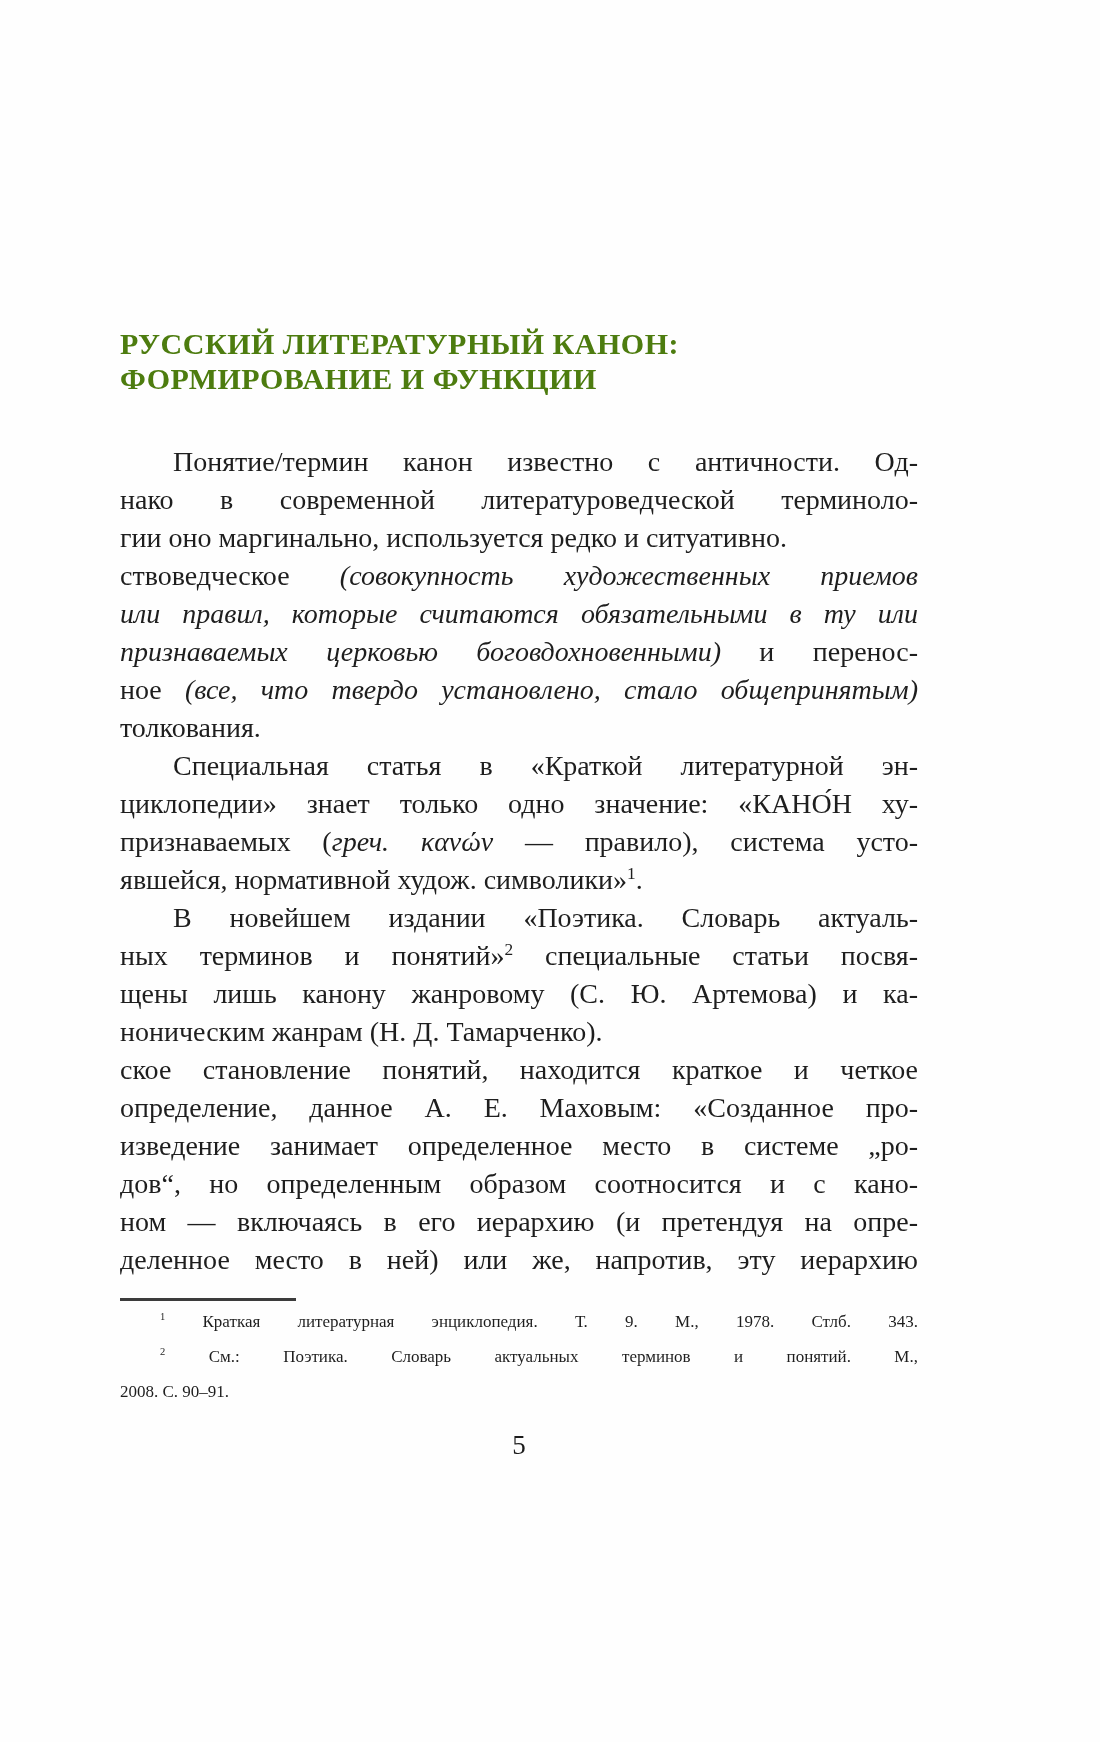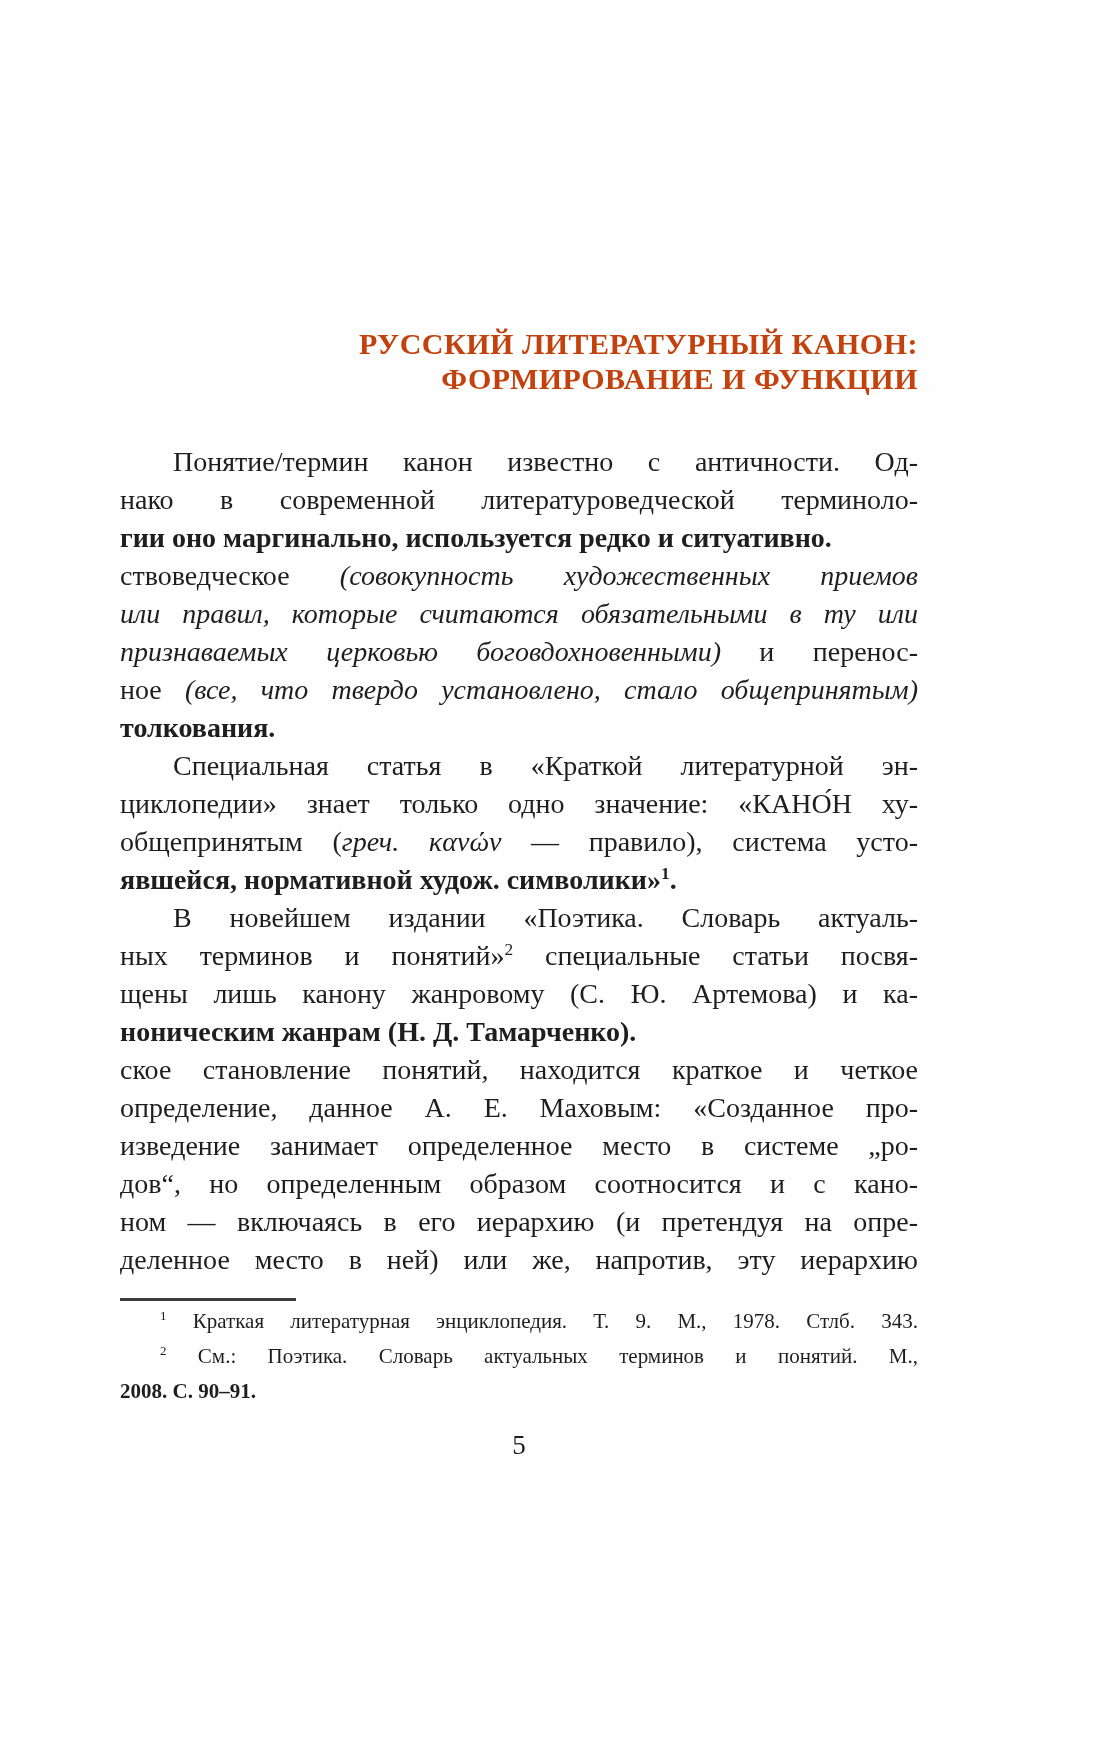--- a/index.html
+++ b/index.html
@@ -17,58 +17,57 @@
     color: #1e1e1e;
   }
   .content {
     position: absolute;
     left: 120px;
     top: 0;
     width: 798px;
   }
   .title {
     margin: 326px 0 0 0;
-    text-align: right;
+    text-align: left;
     font-size: 30px;
     line-height: 35px;
     font-weight: 700;
     letter-spacing: 0.5px;
-    color: #c2410c;
+    color: #4d7c0f;
   }
   .title-line { display: block; }
   .body-text {
     margin-top: 47px;
     font-size: 28px;
     line-height: 38px;
   }
   .line {
     text-align: justify;
     text-align-last: justify;
     white-space: normal;
   }
   .line.last {
     text-align-last: left;
-    font-weight: bold;
   }
   .body-text .line.indent { text-indent: 53px; }
   .it { font-style: italic; margin-top: 48px; }
   sup {
     font-size: 62%;
     line-height: 0;
     vertical-align: super;
   }
   .footnote-rule {
     margin-top: 19px;
     width: 176px;
     border-top: 3px solid #3c3c3c;
     height: 0;
   }
   .footnotes {
     margin-top: 3px;
-    font-size: 21px;
+    font-size: 17px;
     line-height: 35px;
   }
   .footnotes .line.indent { text-indent: 40px; }
   .page-number {
     margin-top: 21px;
     text-align: center;
     font-size: 27px;
     color: #1b1b1b;
   }
 </style>
@@ -87,21 +86,21 @@
         <div class="line indent"><span>Понятие/термин канон известно с античности. Од-</span></div>
         <div class="line"><span>нако в современной литературоведческой терминоло-</span></div>
         <div class="line last"><span>гии оно маргинально, используется редко и ситуативно.</span></div>
         <div class="line"><span>ствоведческое </span><span class="it">(совокупность художественных приемов</span></div>
         <div class="line"><span class="it">или правил, которые считаются обязательными в ту или</span></div>
         <div class="line"><span class="it">признаваемых церковью боговдохновенными)</span><span> и перенос-</span></div>
         <div class="line"><span>ное </span><span class="it">(все, что твердо установлено, стало общепринятым)</span></div>
         <div class="line last"><span>толкования.</span></div>
         <div class="line indent"><span>Специальная статья в «Краткой литературной эн-</span></div>
         <div class="line"><span>циклопедии» знает только одно значение: «КАНО́Н ху-</span></div>
-        <div class="line"><span>общепринятым (</span><span class="it">греч. κανών</span><span> — правило), система усто-</span></div>
+        <div class="line"><span>признаваемых (</span><span class="it">греч. κανών</span><span> — правило), система усто-</span></div>
         <div class="line last"><span>явшейся, нормативной худож. символики»</span><sup>1</sup><span>.</span></div>
         <div class="line indent"><span>В новейшем издании «Поэтика. Словарь актуаль-</span></div>
         <div class="line"><span>ных терминов и понятий»</span><sup>2</sup><span> специальные статьи посвя-</span></div>
         <div class="line"><span>щены лишь канону жанровому (С. Ю. Артемова) и ка-</span></div>
         <div class="line last"><span>ноническим жанрам (Н. Д. Тамарченко).</span></div>
         <div class="line"><span>ское становление понятий, находится краткое и четкое</span></div>
         <div class="line"><span>определение, данное А. Е. Маховым: «Созданное про-</span></div>
         <div class="line"><span>изведение занимает определенное место в системе „ро-</span></div>
         <div class="line"><span>дов“, но определенным образом соотносится и с кано-</span></div>
         <div class="line"><span>ном — включаясь в его иерархию (и претендуя на опре-</span></div>

